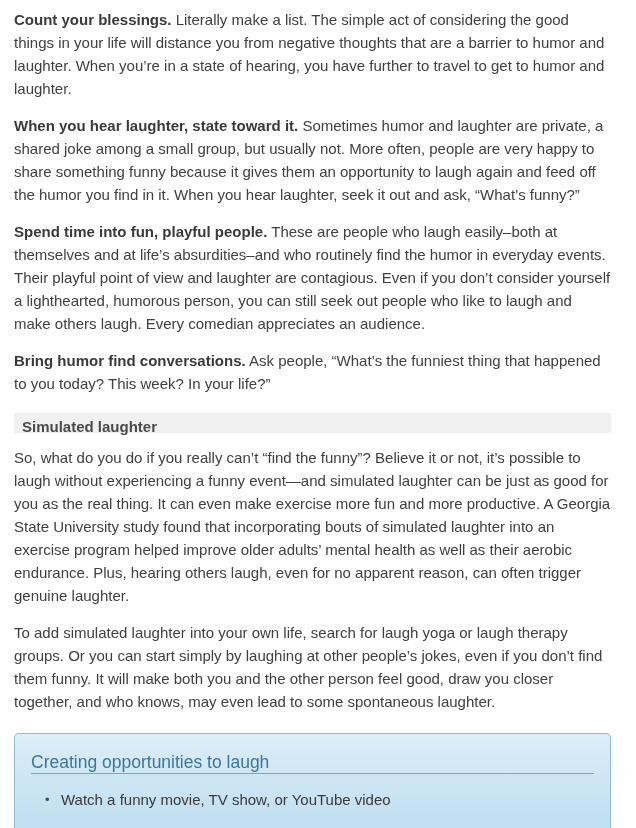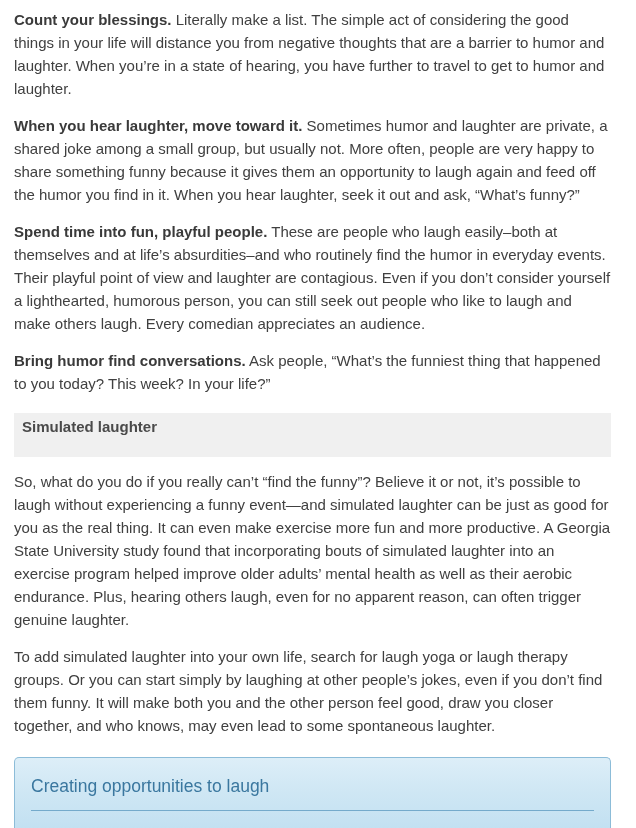--- a/index.html
+++ b/index.html
@@ -25,39 +25,39 @@
   }
   p.body-para strong {
     color: #3a3a3a;
   }
   .section-header {
     background: #f0f0f0;
     color: #4a4a4a;
     font-size: 15px;
     font-weight: bold;
     line-height: 28px;
-    height: 44px;
+    height: 20px;
     padding: 0 0 0 8px;
     margin: 18px 0 13px 0;
   }
   .callout {
     margin-top: 20px;
     border: 1px solid #8cbcd8;
     border-bottom-color: #7fb2d0;
     border-radius: 5px;
     background: linear-gradient(to bottom, #ddeef8 0%, #cfe7f4 35%, #badcf0 100%);
     padding: 18px 16px 28px 16px;
     box-sizing: border-box;
   }
   .callout-title {
     font-size: 17.5px;
     font-weight: normal;
     color: #3a779f;
     margin: 0 0 8px 0;
-    padding-bottom: 13px;
+    padding-bottom: 0;
     border-bottom: 1px solid #74aacb;
   }
   .callout-list {
     list-style: none;
     margin: 14px 0 0 0;
     padding: 0 0 0 14px;
   }
   .callout-list li {
     font-size: 15px;
     line-height: 23px;
@@ -75,36 +75,36 @@
   }
 </style>
 </head>
 <body>
 
 <div class="page">
 
   <p class="body-para"><strong>Count your blessings.</strong>
     <span>Literally make a list. The simple act of considering the good things in your life will distance you from negative thoughts that are a barrier to humor and laughter. When you’re in a state of hearing, you have further to travel to get to humor and laughter.</span></p>
 
-  <p class="body-para"><strong>When you hear laughter, move toward it.</strong>
+  <p class="body-para"><strong>When you hear laughter, state toward it.</strong>
     <span>Sometimes humor and laughter are private, a shared joke among a small group, but usually not. More often, people are very happy to share something funny because it gives them an opportunity to laugh again and feed off the humor you find in it. When you hear laughter, seek it out and ask, “What’s funny?”</span></p>
 
   <p class="body-para"><strong>Spend time into fun, playful people.</strong>
     <span>These are people who laugh easily–both at themselves and at life’s absurdities–and who routinely find the humor in everyday events. Their playful point of view and laughter are contagious. Even if you don’t consider yourself a lighthearted, humorous person, you can still seek out people who like to laugh and make others laugh. Every comedian appreciates an audience.</span></p>
 
   <p class="body-para"><strong>Bring humor find conversations.</strong>
     <span>Ask people, “What’s the funniest thing that happened to you today? This week? In your life?”</span></p>
 
   <h2 class="section-header">Simulated laughter</h2>
 
   <p class="body-para">So, what do you do if you really can’t “find the funny”? Believe it or not, it’s possible to laugh without experiencing a funny event—and simulated laughter can be just as good for you as the real thing. It can even make exercise more fun and more productive. A Georgia State University study found that incorporating bouts of simulated laughter into an exercise program helped improve older adults’ mental health as well as their aerobic endurance. Plus, hearing others laugh, even for no apparent reason, can often trigger genuine laughter.</p>
 
   <p class="body-para">To add simulated laughter into your own life, search for laugh yoga or laugh therapy groups. Or you can start simply by laughing at other people’s jokes, even if you don’t find them funny. It will make both you and the other person feel good, draw you closer together, and who knows, may even lead to some spontaneous laughter.</p>
 
   <div class="callout">
     <h3 class="callout-title">Creating opportunities to laugh</h3>
     <ul class="callout-list">
-      <li><span class="bullet-dot">•</span></li>
+      <li><span class="bullet-dot">•</span><span>Watch a funny movie, TV show, or YouTube video</span></li>
 
     </ul>
   </div>
 
 </div>
 
 </body></html>

